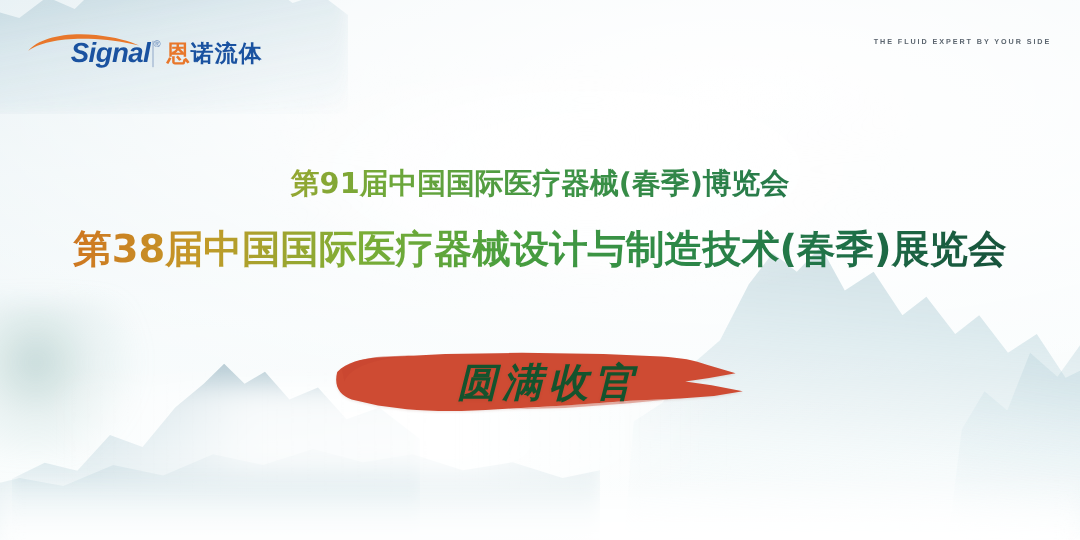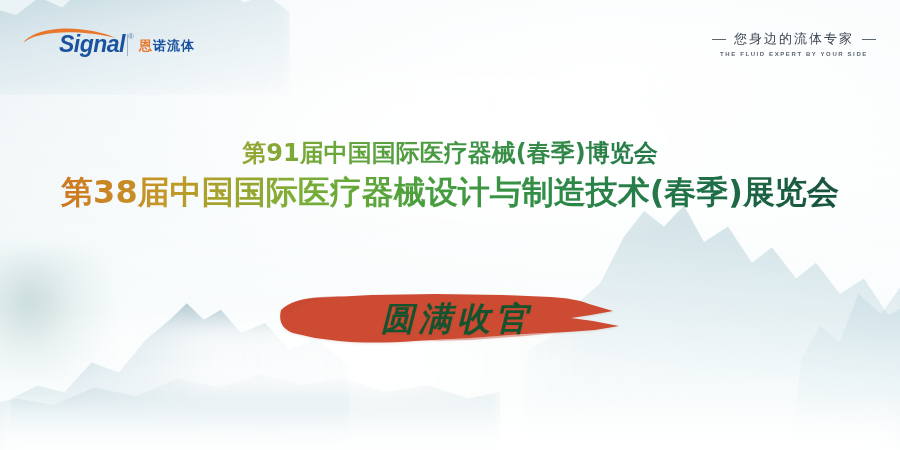--- a/index.html
+++ b/index.html
@@ -149,21 +149,21 @@
     font-weight: 400;
   }
   .logo-sep {
     width: 1px;
     height: 22px;
     background: #9db4cf;
     margin: 0 11px 0 9px;
   }
   .logo-cn {
     font-family: "DejaVu Sans", sans-serif;
-    font-size: 13px;
+    font-size: 19px;
     font-weight: 700;
     color: #1A52A0;
     letter-spacing: 1px;
     line-height: 1;
     white-space: nowrap;
   }
   .logo-cn .accent { color: #E8772B; }
 
   .tagline {
     position: absolute;
@@ -216,21 +216,21 @@
   }
   .title-1 {
     font-size: 24px;
     background-image: linear-gradient(100deg,
       #B2741F 0%, #C98D24 9%, #A9A62C 22%,
       #6FA83A 36%, #3E9445 52%, #2A7F4A 68%,
       #1E6B48 84%, #17543E 100%);
   }
   .title-2 {
     font-size: 32px;
-    margin-top: 6px;
+    margin-top: 21px;
     background-image: linear-gradient(100deg,
       #C1611C 0%, #CE7A22 8%, #C29A28 19%,
       #7DAE36 33%, #4A9F3E 47%, #2E8A48 62%,
       #1F7048 78%, #17543C 92%, #134A39 100%);
   }
 
   
   .brush-wrap {
     position: absolute;
     left: 275px; top: 288px;
@@ -281,25 +281,20 @@
       <svg class="logo-svg logo-swoosh" viewBox="0 0 96 16">
         <path d="M1.5 14.5 C 10 3.5, 34 -1.5, 58 1.2 C 74 3.0, 86 6.2, 94 10.0 C 84 7.6, 72 5.6, 57 4.6 C 33 3.1, 11 6.8, 1.5 14.5 Z" fill="#E8772B"></path>
       </svg>
       <div class="logo-word"><span>Signal</span><span class="logo-reg">®</span></div>
     </div>
     <div class="logo-sep"></div>
     <div class="logo-cn"><span class="accent">恩</span><span>诺流体</span></div>
   </div>
 
   <div class="tagline">
-    <div class="tagline-cn">
-      <span class="tagline-rule"></span>
-      <span>您身边的流体专家</span>
-      <span class="tagline-rule"></span>
-    </div>
     <div class="tagline-en">THE FLUID EXPERT BY YOUR SIDE</div>
   </div>
 
   <div class="titles">
     <div class="title-line title-1">第91届中国国际医疗器械(春季)博览会</div>
     <div class="title-line title-2">第38届中国国际医疗器械设计与制造技术(春季)展览会</div>
   </div>
 
   <div class="brush-wrap">
     <svg class="brush-svg" viewBox="0 0 350 62" preserveAspectRatio="none">

